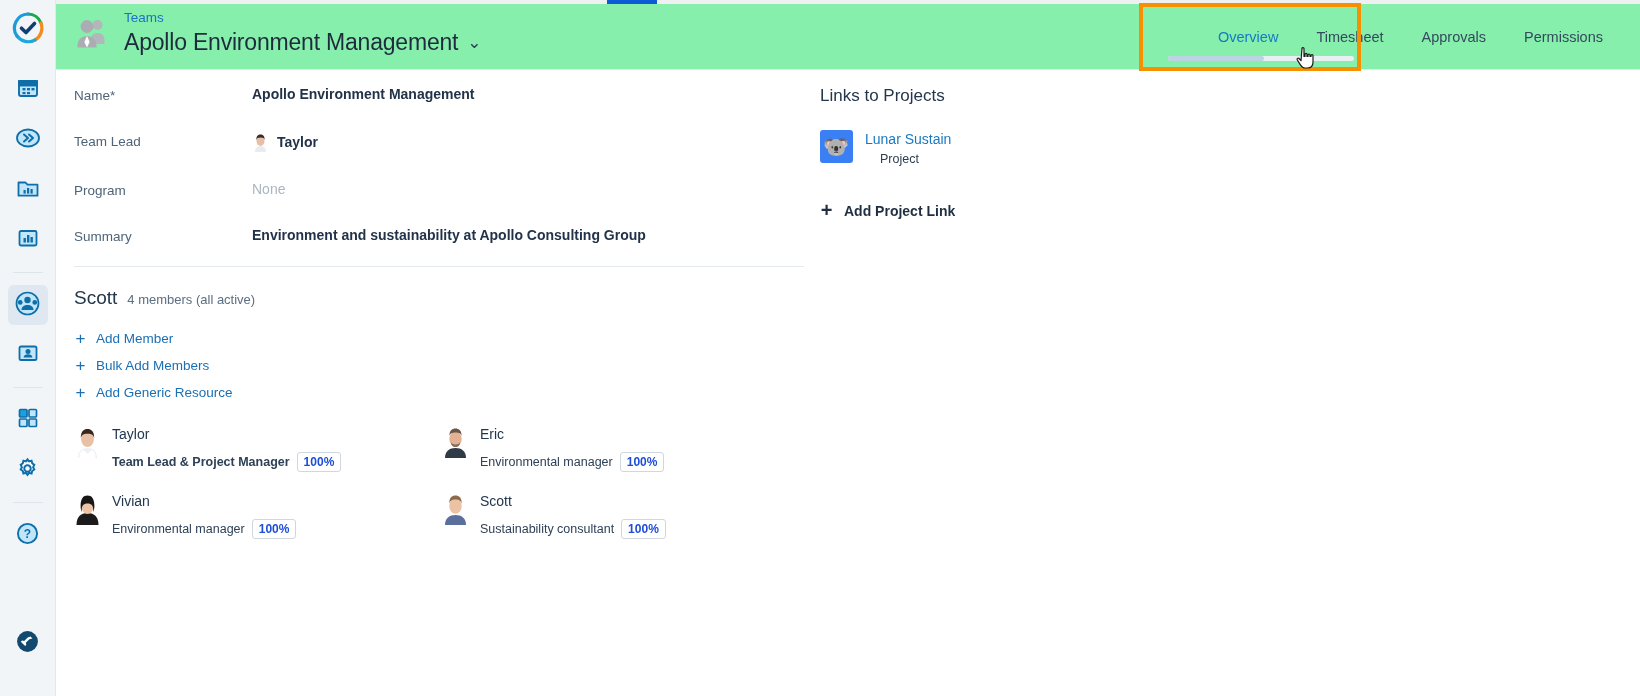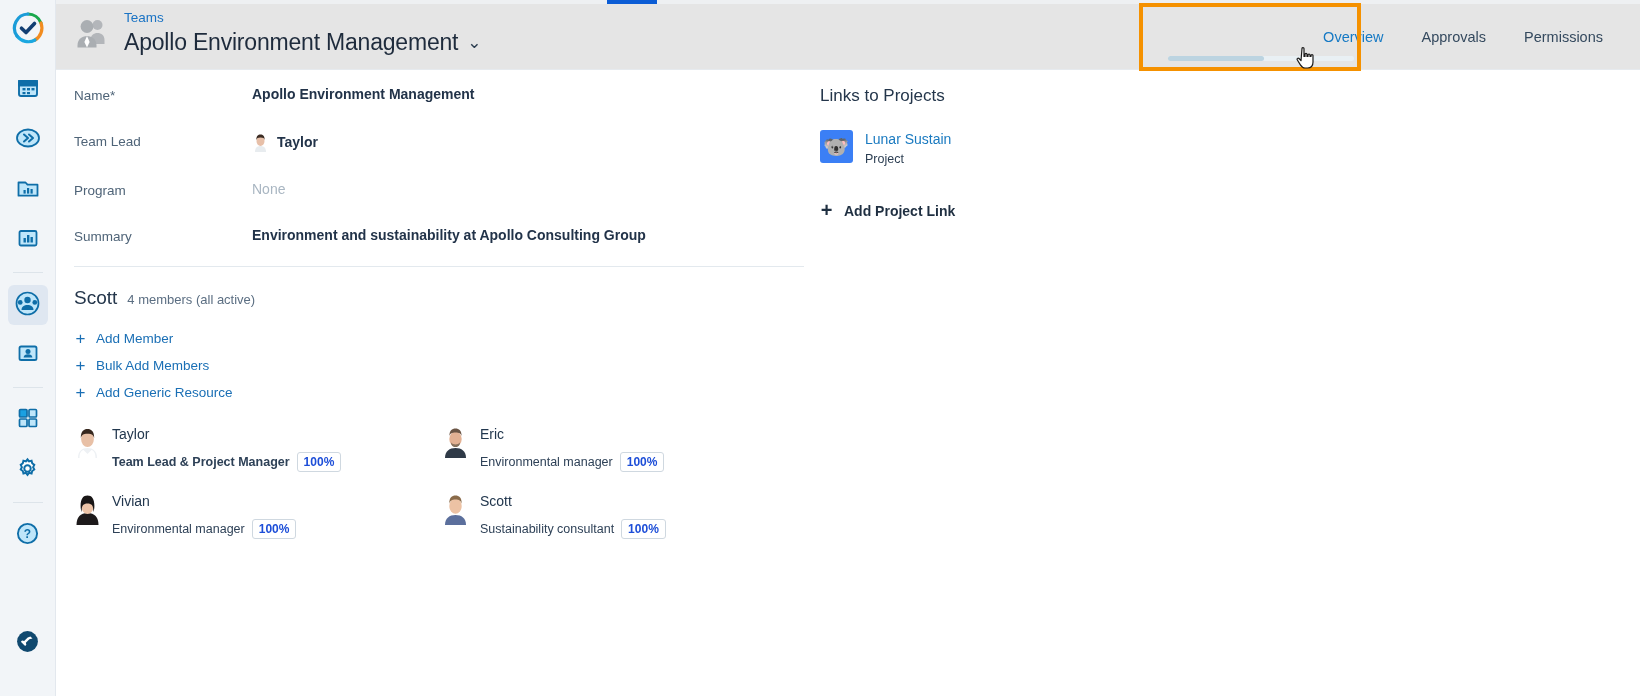--- a/index.html
+++ b/index.html
@@ -33,21 +33,21 @@
     width: 40px; height: 40px; margin-top: 10px;
     display: flex; align-items: center; justify-content: center;
     border-radius: 6px; cursor: pointer;
   }
   .rail-item.active { background: #dfe7f1; }
   .rail-sep { width: 30px; height: 1px; background: #dde4ea; margin: 12px 0 2px 0; }
 
   
   .header {
     position: absolute; top: 4px; left: 56px; right: 0; height: 66px;
-    background: #e5e5e5; border-bottom: 1px solid #e6eaee;
+    background: #86efac; border-bottom: 1px solid #e6eaee;
   }
   .hdr-left { position:absolute; left: 16px; top: 6px; display:flex; align-items:flex-start; }
   .team-glyph { width: 40px; height: 40px; margin-top: 4px; margin-right: 12px; flex:0 0 auto; }
   .crumb {
     font-size: 13.5px; color: #1a73c4; line-height: 16px; cursor: pointer;
   }
   .title-row { display:flex; align-items:center; gap: 9px; margin-top: 2px; }
   .page-title {
     font-size: 23px; color: #1e2b3c; font-weight: 400; letter-spacing: -0.2px;
     line-height: 28px;
@@ -130,21 +130,21 @@
   }
 
   
   .proj-item { display: flex; gap: 12px; align-items: flex-start; }
   .proj-icon {
     width: 33px; height: 33px; border-radius: 3px; background: #3b7ff5;
     display:flex; align-items:center; justify-content:center; font-size: 21px; line-height:1;
     flex:0 0 auto;
   }
   .proj-name { font-size: 14px; color: #1a7ac0; line-height: 18px; cursor: pointer; }
-  .proj-type { font-size: 12.5px; color: #2c3e52; margin-top: 4px; }
+  .proj-type { font-size: 12.5px; color: #2c3e52; margin-top: 4px; margin-left: 15px; }
   .addproj {
     display:flex; align-items:center; gap: 11px; margin-top: 36px;
     font-size: 14px; color: #1f2f41; font-weight: bold; cursor: pointer; width: fit-content;
   }
   .addproj .plus { color:#1f2f41; font-size: 20px; }
 </style>
 </head>
 <body>
 
 <div id="app">
@@ -292,20 +292,21 @@
         <div class="crumb">Teams</div>
         <div class="title-row">
           <span class="page-title">Apollo Environment Management</span>
           <span class="title-caret">⌄</span>
         </div>
       </div>
     </div>
 
     <div class="tabs">
       <div class="tab active">Overview</div>
+      <div class="tab">Timesheet</div>
       <div class="tab">Approvals</div>
       <div class="tab">Permissions</div>
     </div>
   </div>
 
   <div class="tab-scroll-track">
     <div class="tab-scroll-thumb"></div>
   </div>
 
   <div class="tab-highlight"></div>

